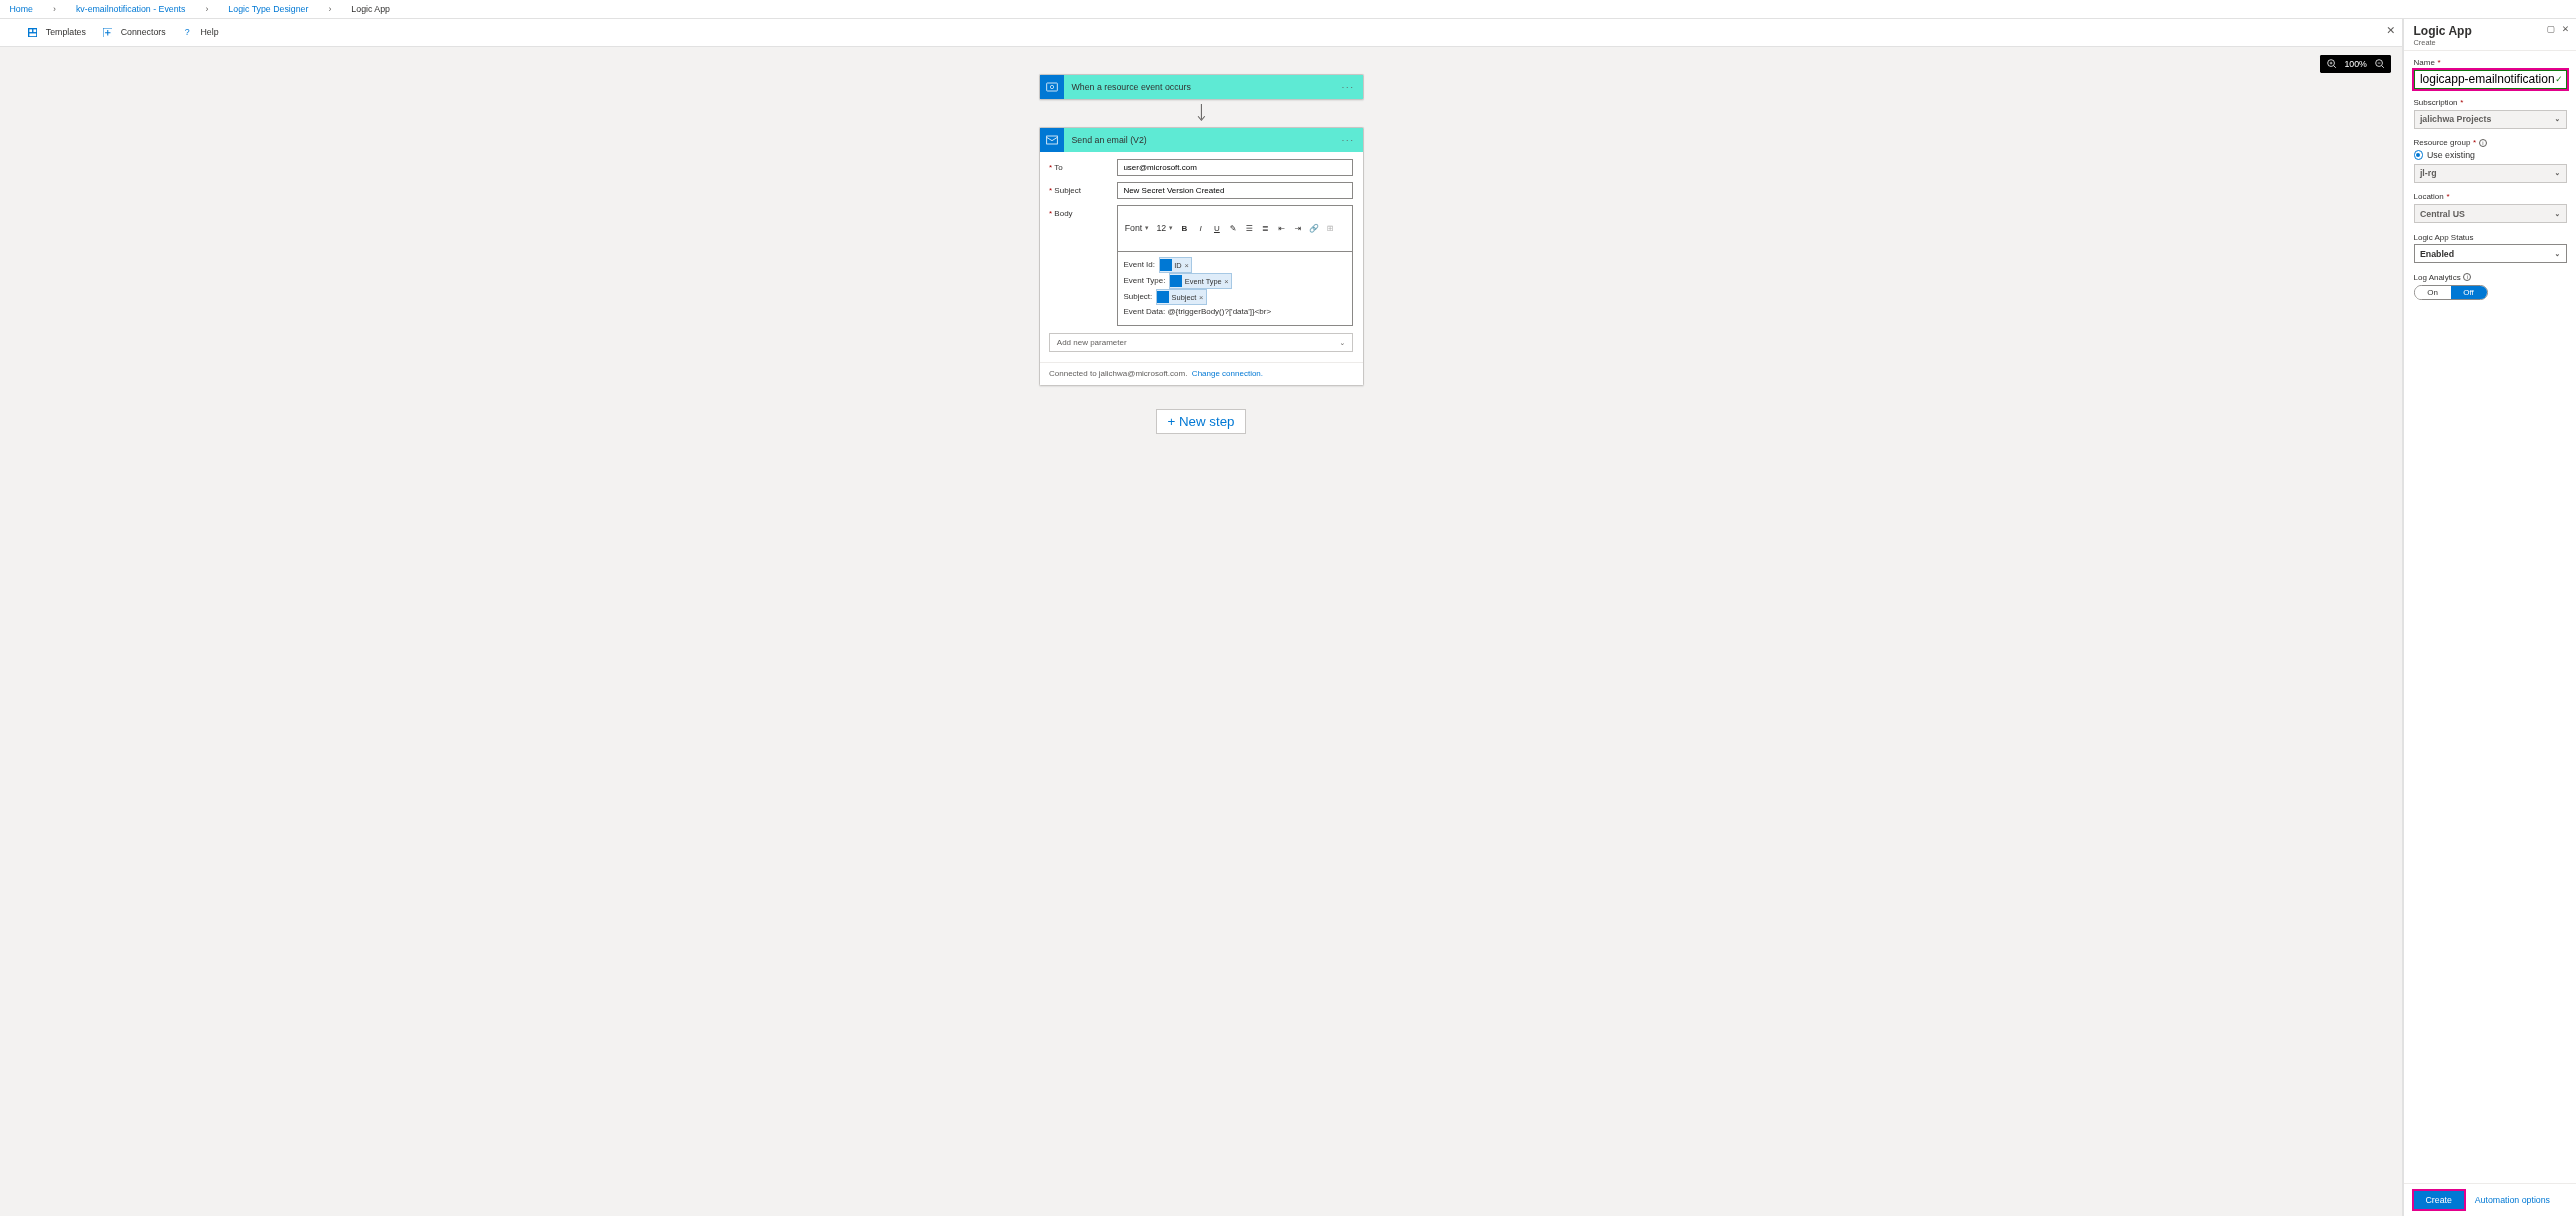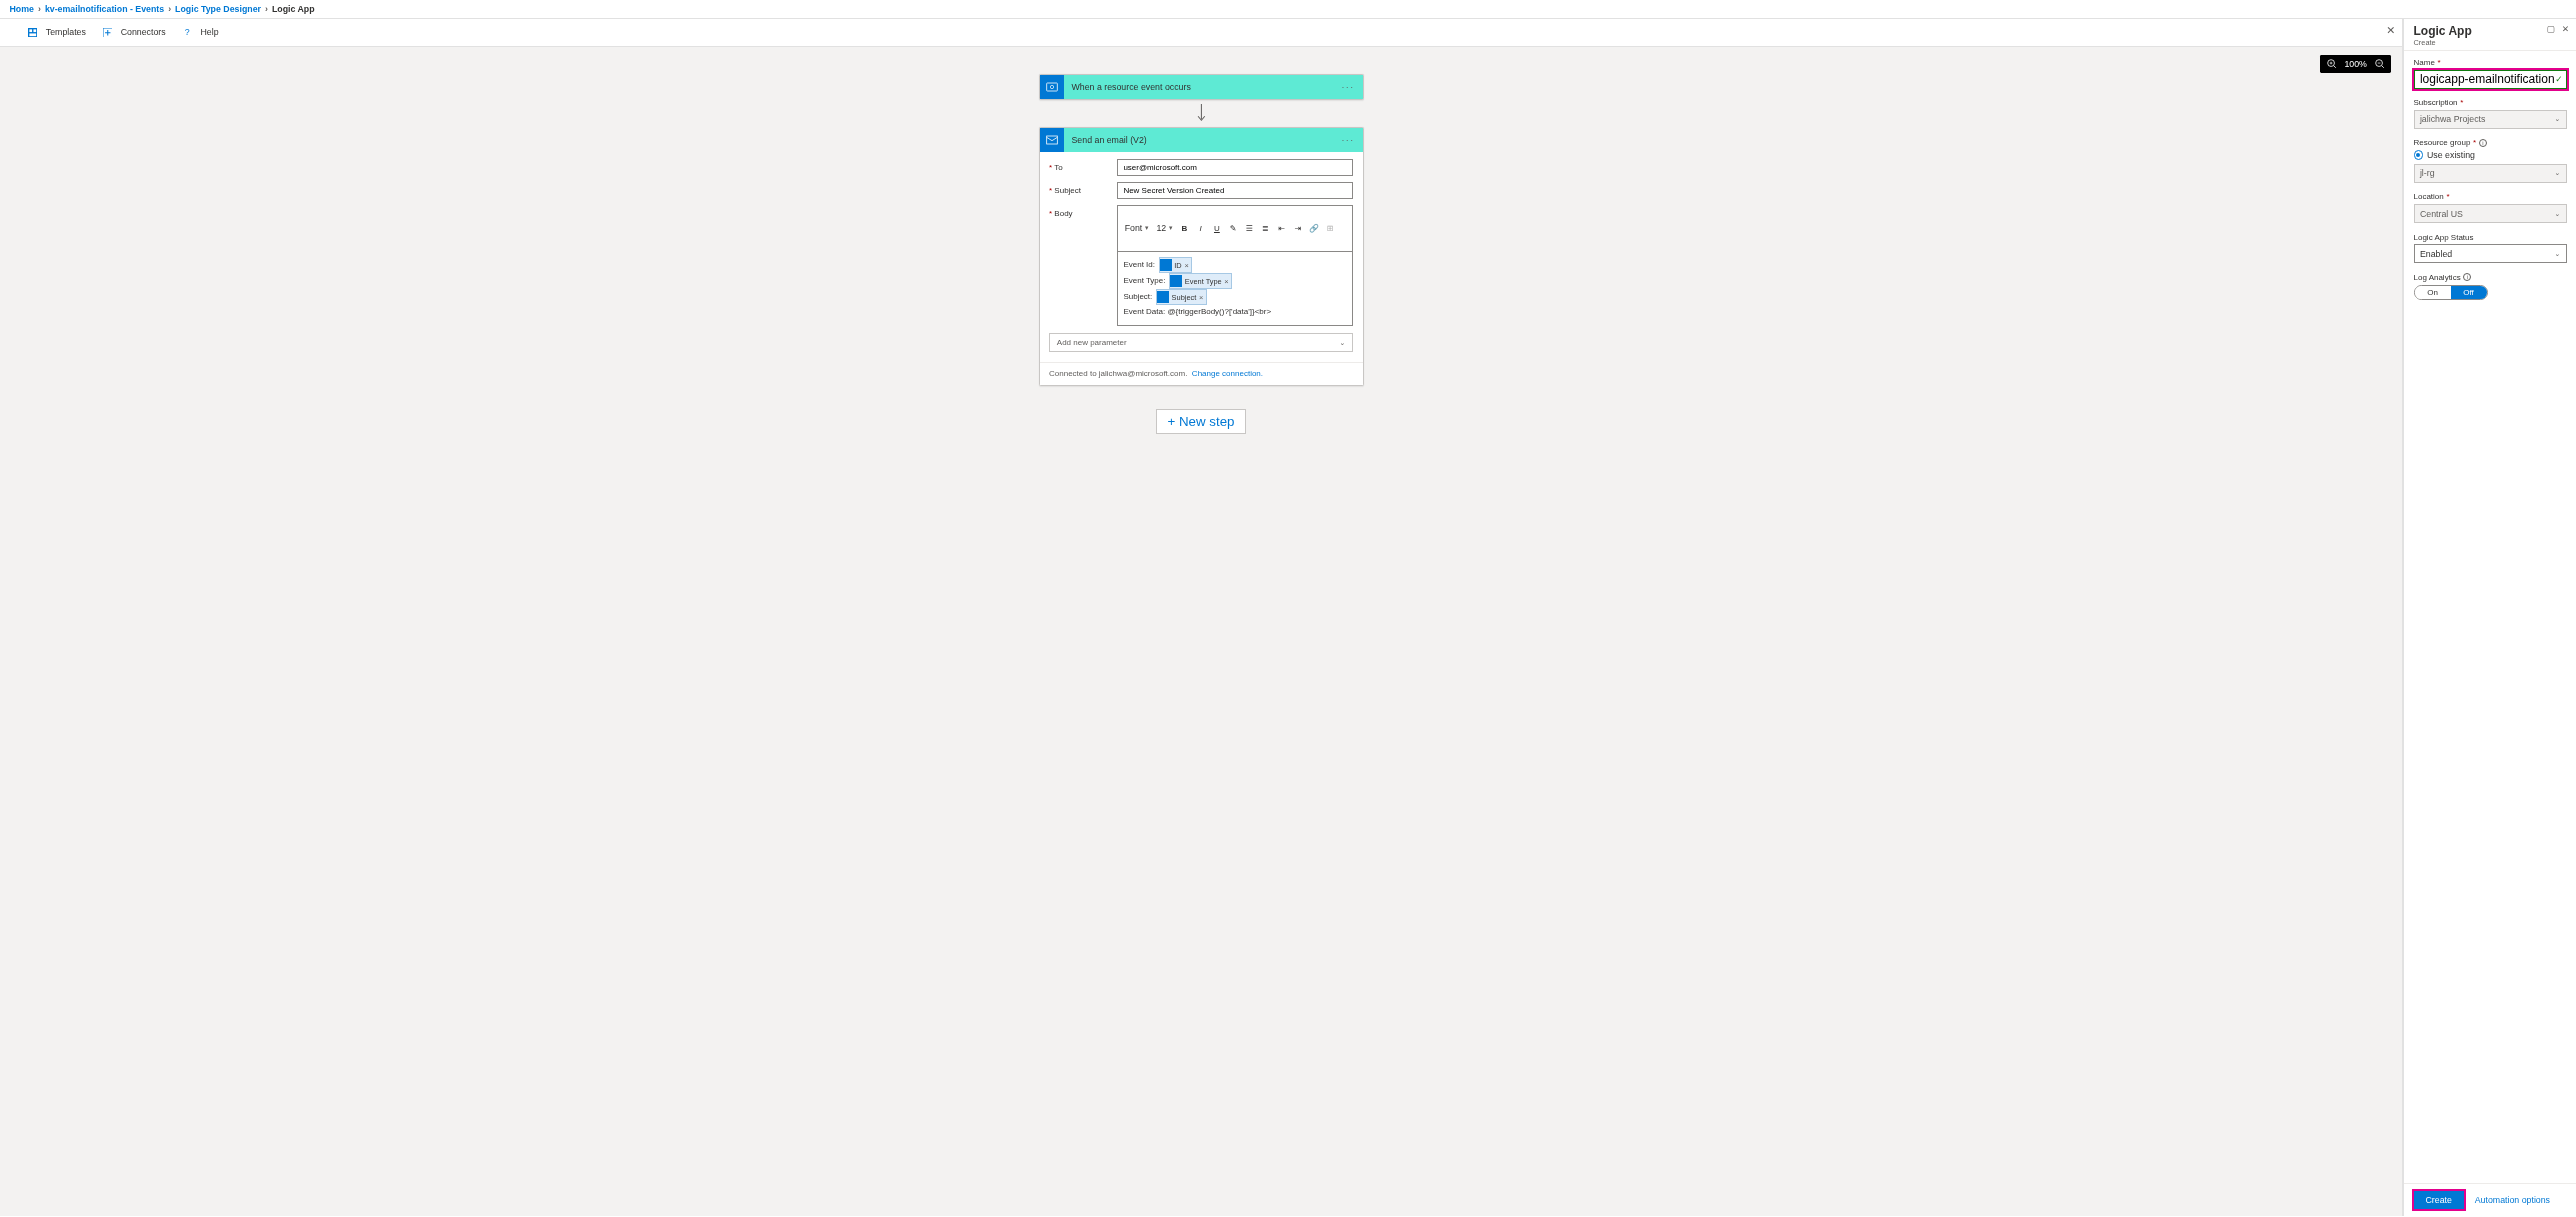--- a/index.html
+++ b/index.html
@@ -1,19 +1,19 @@
 <!DOCTYPE html>
 <html style="font-size:10.8px"><head>
 <meta charset="utf-8">
 <style>
   * { box-sizing: border-box; margin: 0; padding: 0; font-family: "Segoe UI", Arial, sans-serif; }
   body { background: #fff; font-size: 8.8px; color: #323130; overflow: hidden; }
 
   
-  .breadcrumb { padding: 4px 9.5px; border-bottom: 0.7px solid #e1e1e1; font-size: 8.8px; display: flex; align-items: center; gap: 4px; font-weight: bold; }
+  .breadcrumb { padding: 4px 9.5px; border-bottom: 0.7px solid #e1e1e1; font-size: 8.8px; display: flex; align-items: center; gap: 20px; }
   .breadcrumb a { color: #0078d4; text-decoration: none; }
   .breadcrumb .sep { color: #605e5c; }
   .breadcrumb .current { color: #323130; }
 
   .main-wrap { display: flex; height: calc(100vh - 20px); }
 
   
   .designer { flex: 1; display: flex; flex-direction: column; border-right: 0.7px solid #e1e1e1; position: relative; }
   .designer-close { position: absolute; top: 5.4px; right: 6.8px; font-size: 10.8px; color: #605e5c; cursor: pointer; }
 
@@ -63,21 +63,21 @@
   .panel-head .wbtns { position:absolute; top:5.4px; right:6.8px; display:flex; gap:6.8px; color:#605e5c;}
 
   .panel-body { padding:6.8px 9.5px; flex:1; overflow:auto;}
   .field { margin-bottom:9.5px;}
   .field-label { font-size:8px; margin-bottom:2.7px; display:flex; align-items:center; gap:2.7px;}
   .req-star { color:#a80000; }
   .info-icon { width:8px; height:8px; border:0.7px solid #605e5c; border-radius:50%; display:inline-flex; align-items:center; justify-content:center; font-size:6px; color:#605e5c;}
   .text-input { width:100%; border:0.7px solid #8a8886; padding:2.7px 5.4px; height:19px; font-size:12px;}
   .text-input.valid { border-color:#107c10; background-image:none;}
   .hl-red { outline:2px solid #e3008c; outline-offset:0;}
-  .select-like { width:100%; border:0.7px solid #c8c6c4; background:#f3f2f1; padding:2.7px 5.4px; height:19px; display:flex; justify-content:space-between; align-items:center; color:#605e5c; font-size:8.8px;}
+  .select-like { width:100%; border:0.7px solid #c8c6c4; background:#f3f2f1; padding:2.7px 5.4px; height:19px; display:flex; justify-content:space-between; align-items:center; color:#605e5c; font-size:8.8px;font-weight:bold;}
   .select-like.enabled { background:#fff; color:#323130; border-color:#8a8886;}
   .radio-row { display:flex; align-items:center; gap:4px; font-size:8.8px;}
   .radio-dot { width:9.5px; height:9.5px; border:0.7px solid #0078d4; border-radius:50%; display:inline-flex; align-items:center; justify-content:center;}
   .radio-dot::after { content:""; width:4px; height:4px; background:#0078d4; border-radius:50%;}
 
   .toggle { width:74px; height:15px; border:0.7px solid #8a8886; border-radius:7.4px; display:flex; overflow:hidden; font-size:8px;}
   .toggle .half { flex:1; display:flex; align-items:center; justify-content:center;}
   .toggle .on { background:#fff;}
   .toggle .off { background:#0078d4; color:#fff;}
 

